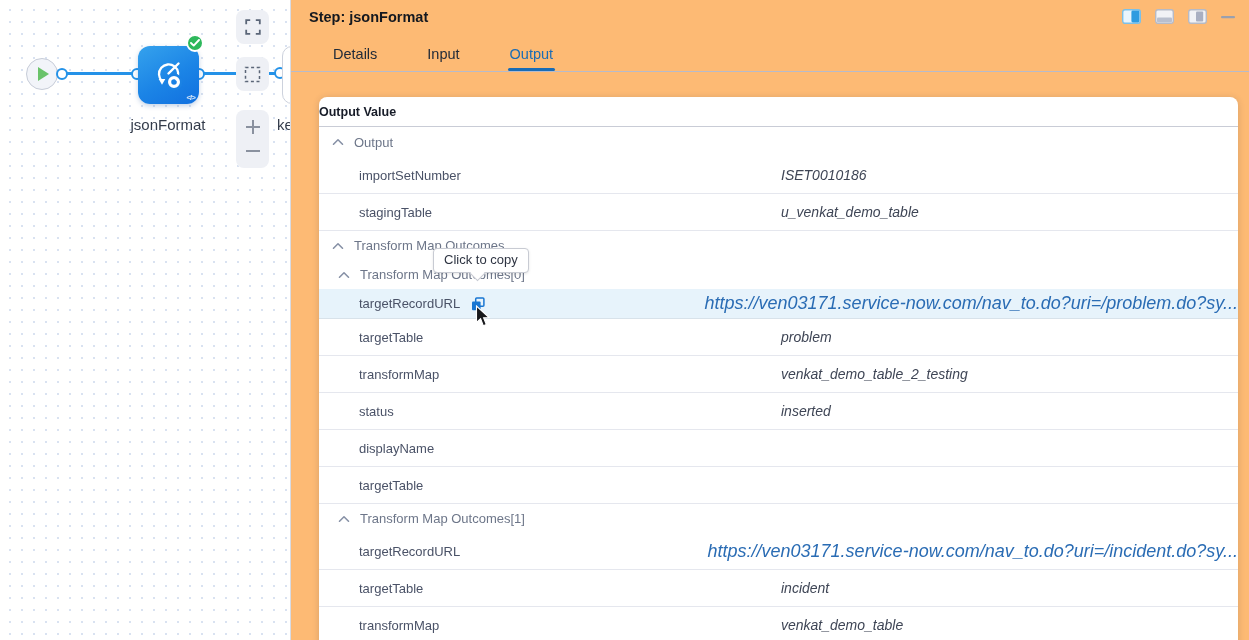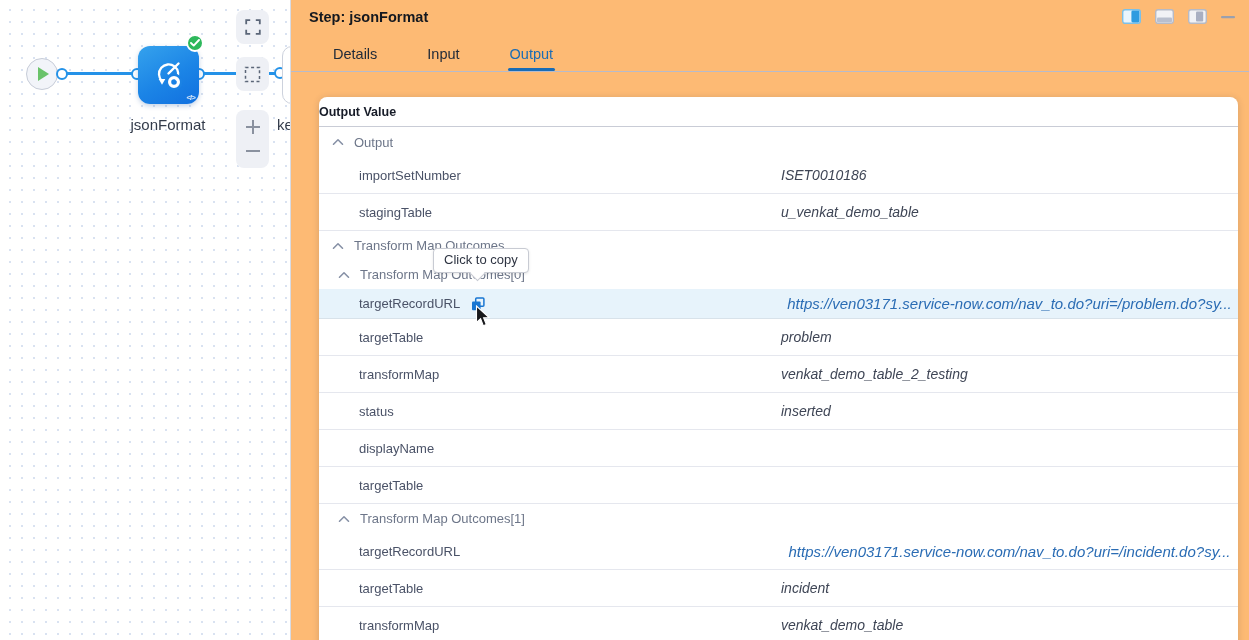--- a/index.html
+++ b/index.html
@@ -70,21 +70,21 @@
   .grow { display:flex; align-items:center; height:29px; }
   .grow.first { height:30px; }
   .chev { margin-left:13px; flex:0 0 auto; display:flex; }
   .grow.lvl2 .chev { margin-left:19px; }
   .glabel { margin-left:10px; font-size:13px; color:#6d7689; }
   .trow { display:flex; align-items:center; height:37px; border-bottom:1px solid #e5e7ee; }
   .trow.hl { height:30px; background:#e7f3fb; border-bottom-color:#d8e2ea; }
   .tname { width:462px; padding-left:40px; font-size:13px; color:#4a5267;
     display:flex; align-items:center; }
   .tvalue { flex:1; font-size:14px; color:#3e4555; white-space:nowrap;font-style:italic; }
-  .tvalue.link { font-size:15px; color:#2a6cb4;text-align:center; }
+  .tvalue.link { font-size:18px; color:#2a6cb4;text-align:center; }
   .copy-ic { margin-left:11px; display:flex; }
 
   
   .tooltip { position:absolute; left:142px; top:248px; z-index:6;
     background:#fff; border:1px solid #c8cbd3; border-radius:4px;
     padding:3px 10px 5px 10px; font-size:13px; color:#2e3442;
     box-shadow:0 1px 3px rgba(0,0,0,.10); }
   .tooltip .caret { position:absolute; left:38px; bottom:-6.5px; width:11px; height:11px;
     background:#fff; border-right:1px solid #c8cbd3; border-bottom:1px solid #c8cbd3;
     transform:rotate(45deg); }

